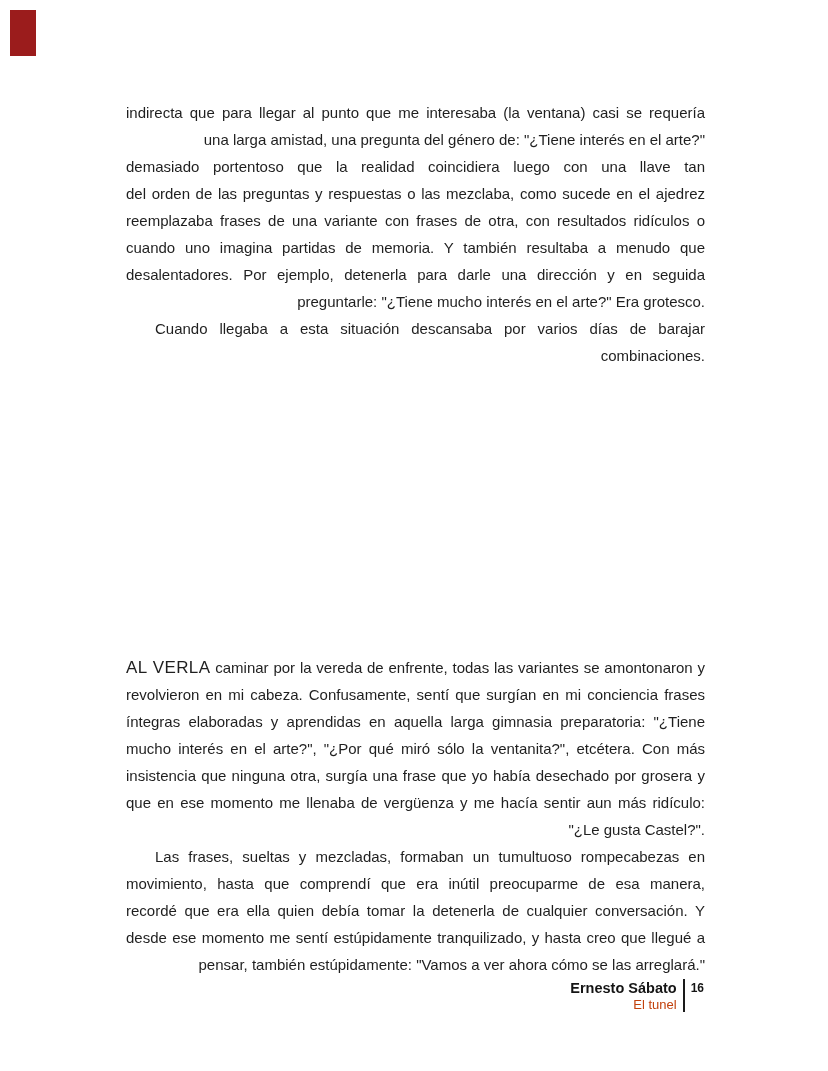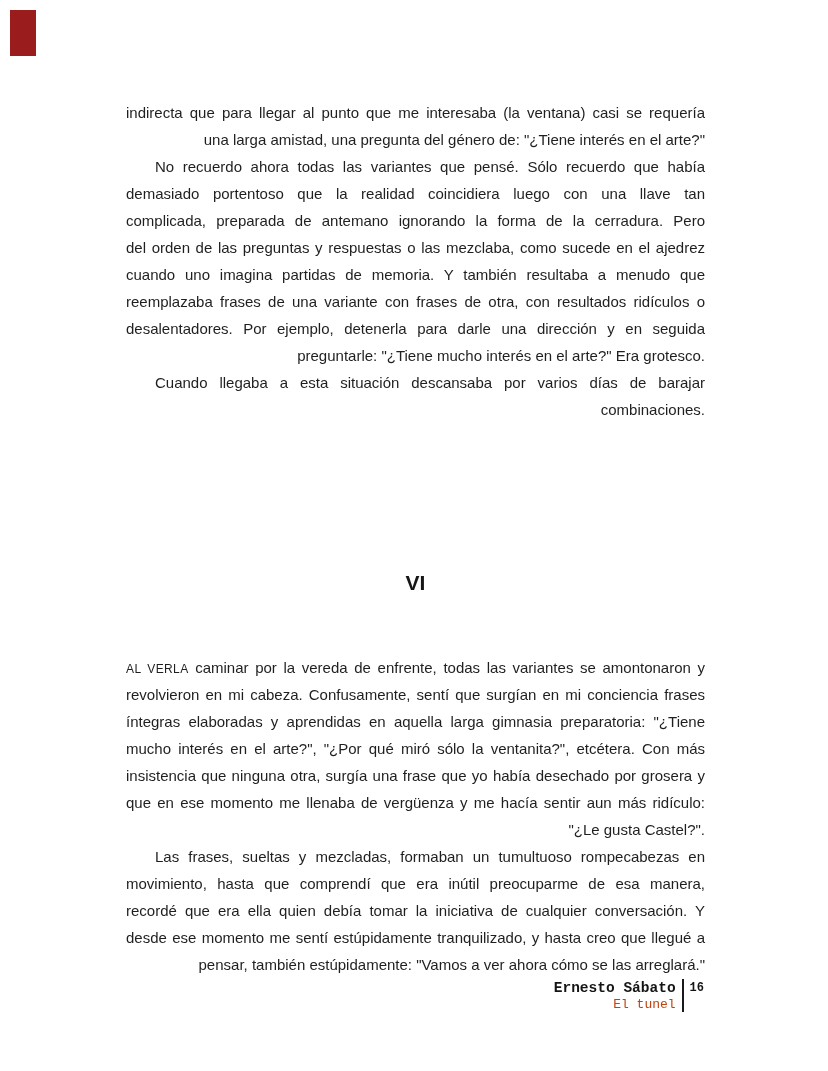--- a/index.html
+++ b/index.html
@@ -36,40 +36,40 @@
   .line.j {
     text-align: justify;
     text-align-last: justify;
     -moz-text-align-last: justify;
   }
   .line.ind {
     padding-left: 29px;
     box-sizing: border-box;
   }
   .sc {
-    font-size: 12px;
+    font-size: 17px;
     letter-spacing: 0.4px;
   }
   .chapter {
     position: absolute;
     left: 126px;
     top: 571px;
     width: 579px;
     text-align: center;
     font-weight: bold;
     font-size: 21px;
     color: #161616;
   }
   .footer {
     position: absolute;
     top: 979px;
     right: 124px;
     display: flex;
     align-items: stretch;
-    font-family: Liberation Mono, monospace;
+    font-family: Liberation Sans, sans-serif;
     color: #141414;
     margin-left: 48px;
   }
   .f-left { text-align: right; padding-top: 1px; }
   .f-author { font-weight: bold; font-size: 14.5px; line-height: 17px; }
   .f-title  { font-size: 13px; line-height: 15px; color: #c2410c; }
   .f-bar {
     width: 2px;
     background: #1a1a1a;
     margin: 0 6px 0 6px;
@@ -79,45 +79,42 @@
 </head>
 <body>
 
 <div class="page">
 
   <div class="bookmark" style="background: rgb(155, 28, 28);"></div>
 
   <div class="block b1">
       <div class="line j">indirecta que para llegar al punto que me interesaba (la ventana) casi se requería</div>
       <div class="line">una larga amistad, una pregunta del género de: "¿Tiene interés en el arte?"</div>
-      <div class="line j ind">No recuerdo ahora todas las variantes que pensé. Sólo recuerdo que había</div>
       <div class="line j">demasiado portentoso que la realidad coincidiera luego con una llave tan</div>
-      <div class="line j">complicada, preparada de antemano ignorando la forma de la cerradura. Pero</div>
       <div class="line j">del orden de las preguntas y respuestas o las mezclaba, como sucede en el ajedrez</div>
+      <div class="line j">reemplazaba frases de una variante con frases de otra, con resultados ridículos o</div>
       <div class="line j">cuando uno imagina partidas de memoria. Y también resultaba a menudo que</div>
-      <div class="line j">reemplazaba frases de una variante con frases de otra, con resultados ridículos o</div>
       <div class="line j">desalentadores. Por ejemplo, detenerla para darle una dirección y en seguida</div>
       <div class="line">preguntarle: "¿Tiene mucho interés en el arte?" Era grotesco.</div>
       <div class="line j ind">Cuando llegaba a esta situación descansaba por varios días de barajar</div>
       <div class="line">combinaciones.</div>
     </div>
 
-  <div class="chapter">VI</div>
 
   <div class="block b2">
       <div class="line j"><span class="sc">AL VERLA</span> caminar por la vereda de enfrente, todas las variantes se amontonaron y</div>
       <div class="line j">revolvieron en mi cabeza. Confusamente, sentí que surgían en mi conciencia frases</div>
       <div class="line j">íntegras elaboradas y aprendidas en aquella larga gimnasia preparatoria: "¿Tiene</div>
       <div class="line j">mucho interés en el arte?", "¿Por qué miró sólo la ventanita?", etcétera. Con más</div>
       <div class="line j">insistencia que ninguna otra, surgía una frase que yo había desechado por grosera y</div>
       <div class="line j">que en ese momento me llenaba de vergüenza y me hacía sentir aun más ridículo:</div>
       <div class="line">"¿Le gusta Castel?".</div>
       <div class="line j ind">Las frases, sueltas y mezcladas, formaban un tumultuoso rompecabezas en</div>
       <div class="line j">movimiento, hasta que comprendí que era inútil preocuparme de esa manera,</div>
-      <div class="line j">recordé que era ella quien debía tomar la iniciativa de cualquier conversación. Y</div>
+      <div class="line j">recordé que era ella quien debía tomar la detenerla de cualquier conversación. Y</div>
       <div class="line j">desde ese momento me sentí estúpidamente tranquilizado, y hasta creo que llegué a</div>
       <div class="line">pensar, también estúpidamente: "Vamos a ver ahora cómo se las arreglará."</div>
     </div>
 
   <div class="footer">
     <div class="f-left">
       <div class="f-author">Ernesto Sábato</div>
       <div class="f-title">El tunel</div>
     </div>
     <div class="f-bar"></div>

